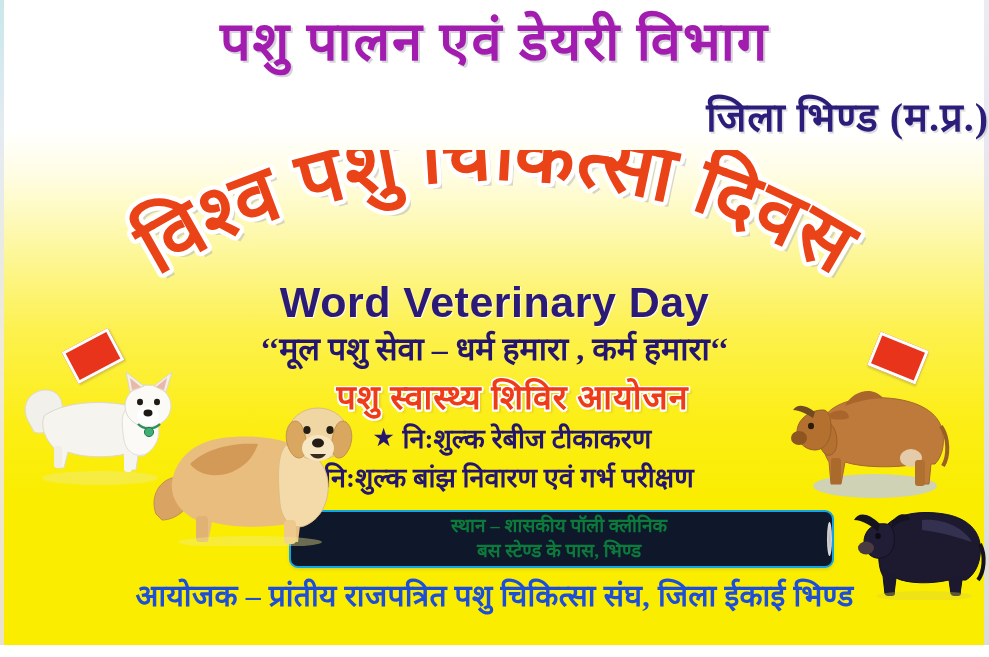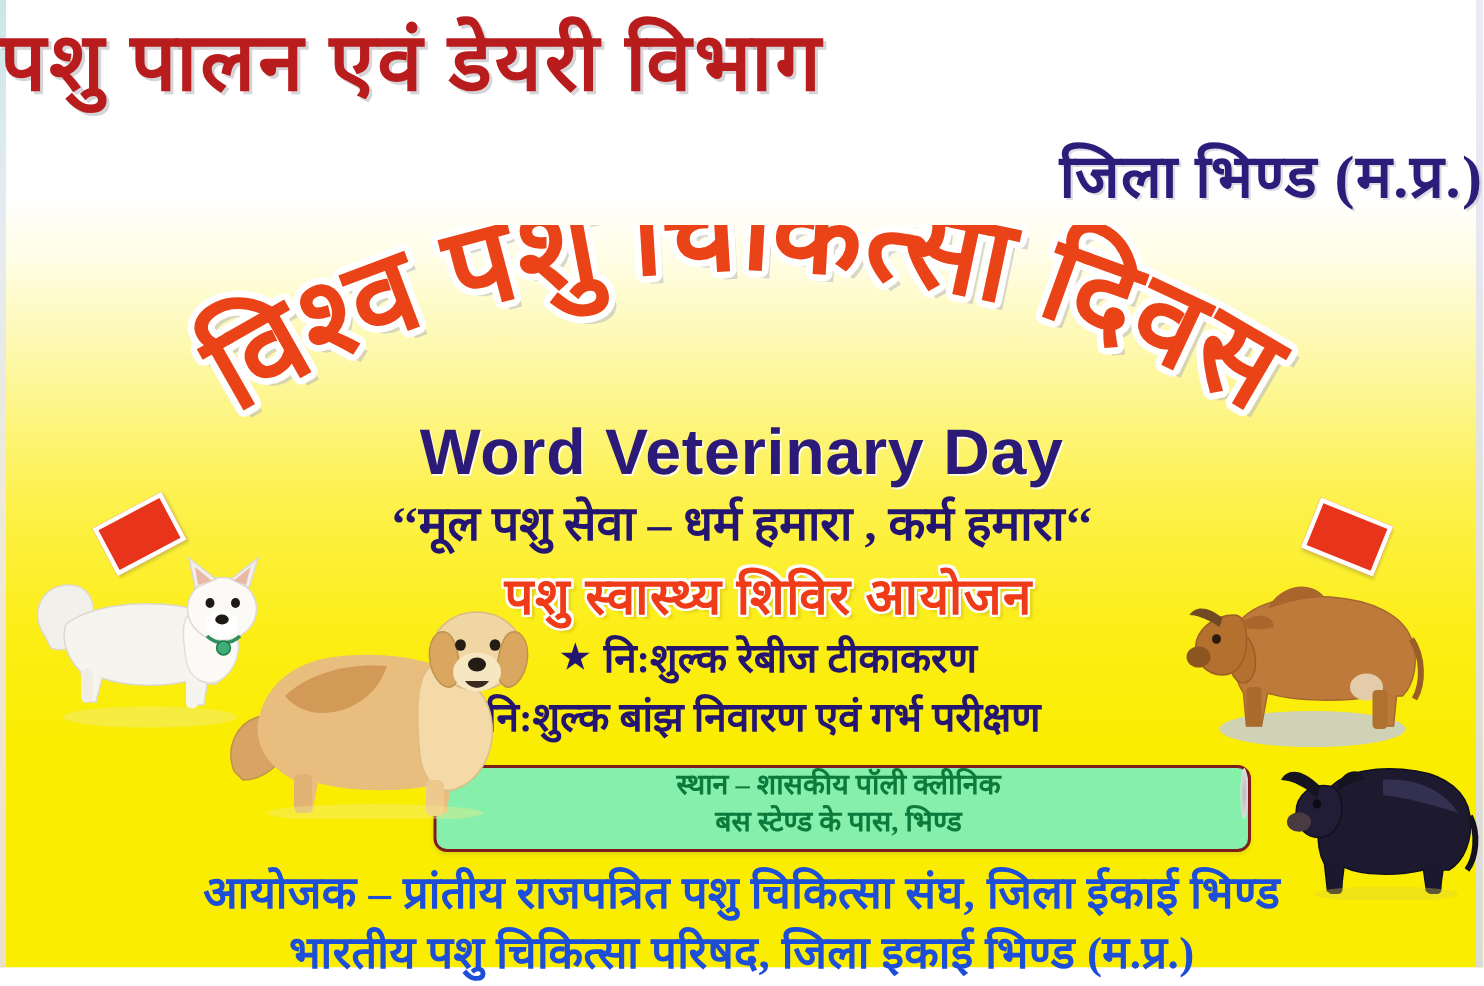--- a/index.html
+++ b/index.html
@@ -46,26 +46,27 @@
   }
   .edge-right{
     position:absolute; right:0; top:0; width:5px; height:645px;
     background:linear-gradient(to bottom,#e9e9f2 0%,#e2e2f0 40%,#d9d9ee 100%);
     opacity:.9;
   }
 
   .title-main{
     position:absolute;
     left:0; right:0; top:14px;
+    text-align:center;
     font-family:"Liberation Serif", serif;
     font-weight:bold;
     font-size:54px;
     line-height:1.05;
     letter-spacing:2px;
-    color:#b91c1c;
+    color:#a21caf;
     text-shadow: 2px 2px 0 rgba(160,160,170,.45), 1px 1px 0 #ffffff;
     white-space:nowrap;
   }
   .title-sub{
     position:absolute;
     left:0; right:0; top:88px;
     text-align:right;
     font-family:"Liberation Serif", serif;
     font-weight:bold;
     font-size:40px;
@@ -153,26 +154,26 @@
     top:-3px;
   }
   .bullet-1{ padding-left:36px; }
   .bullet-2{ padding-left:0px; }
 
   
   .info-box{
     position:absolute;
     left:289px; top:510px;
     width:541px; height:54px;
-    background:#86efac;
-    border:2px solid #7f1d1d;
+    background:#0f172a;
+    border:2px solid #0ea5e9;
     border-radius:9px;
     box-shadow:0 2px 3px rgba(120,120,60,.18);
     display:flex;
-    align-items:flex-start;
+    align-items:center;
   }
   .info-col{
     flex:1 1 0;
     text-align:center;
     font-family:"Liberation Serif", serif;
     font-weight:bold;
     font-size:19px;
     line-height:1.3;
     color:#0b7a3b;
     white-space:nowrap;
@@ -264,21 +265,20 @@
   <div class="info-box">
     <div class="info-col">
       <span>स्थान – शासकीय पॉली क्लीनिक</span>
       <span class="row2">बस स्टेण्ड के पास, भिण्ड</span>
     </div>
     <div class="info-divider"></div>
   </div>
 
   <div class="footer">
     <div class="footer-line">आयोजक – प्रांतीय राजपत्रित पशु चिकित्सा संघ, जिला ईकाई भिण्ड</div>
-    <div class="footer-line">भारतीय पशु चिकित्सा परिषद, जिला इकाई भिण्ड (म.प्र.)</div>
   </div>
 
   <div class="ribbon" id="ribbon-left"></div>
   <div class="ribbon" id="ribbon-right"></div>
 
   <svg class="animal" id="dog-white" viewBox="0 0 190 130">
     <g>
 
       <path d="M10,58 C0,44 6,26 24,24 C40,23 46,38 40,52 C36,62 24,70 14,66 Z" fill="#f2f0ea" stroke="#dedad0" stroke-width="1"></path>
 

